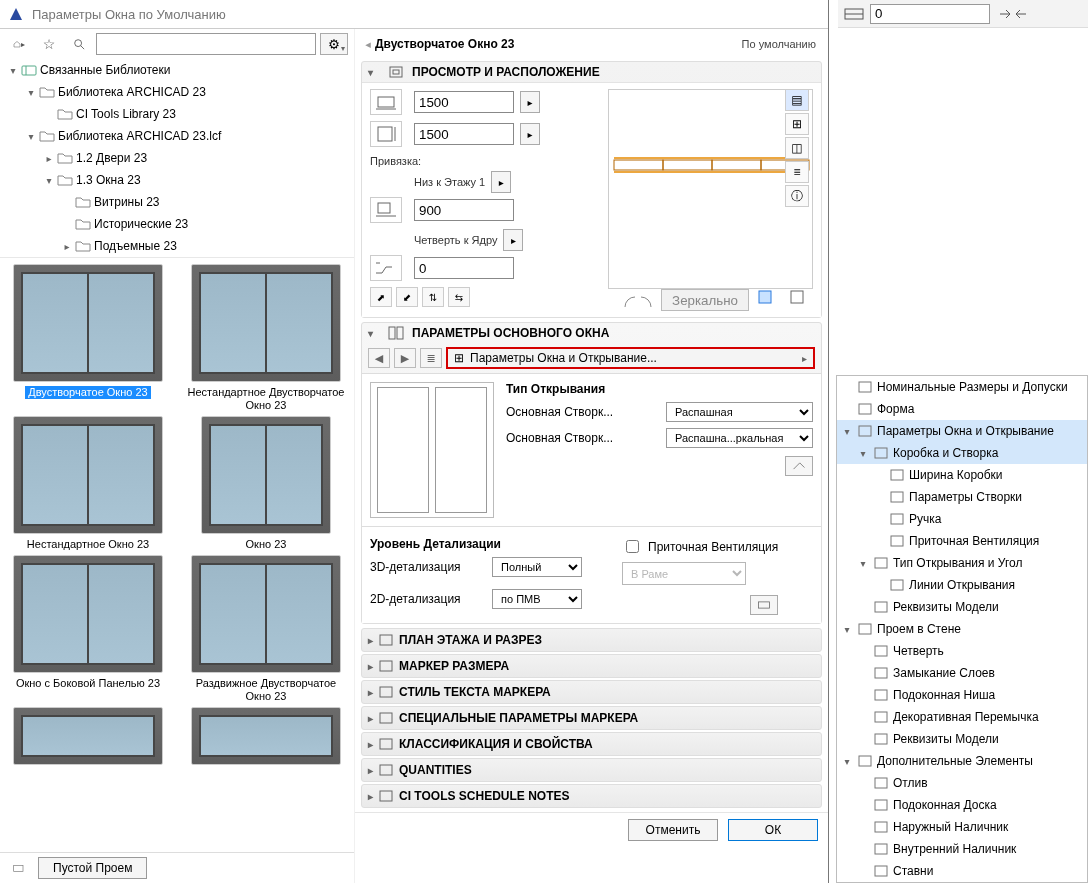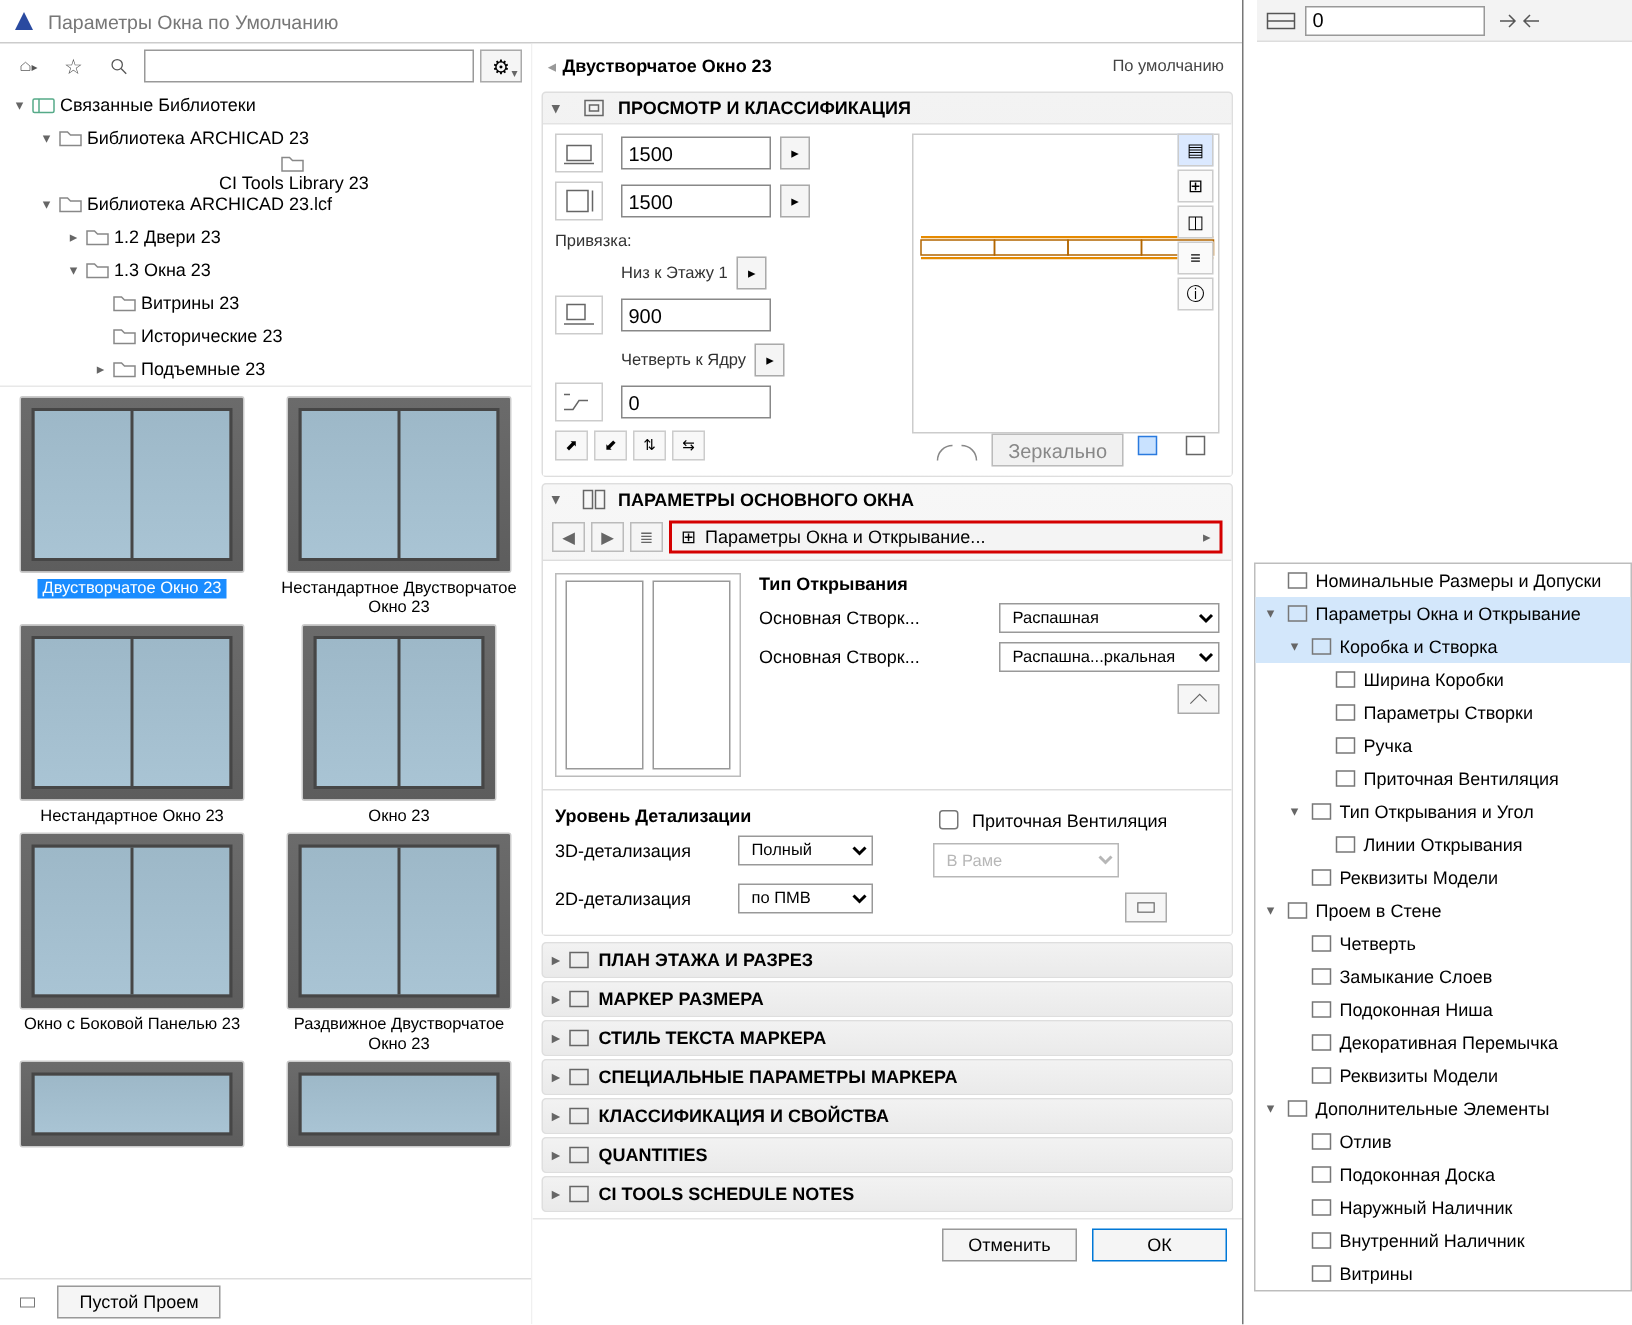--- a/index.html
+++ b/index.html
@@ -182,21 +182,21 @@
       <div id="tree-body">
             <div class="tree-row" style="padding-left: 24px;">
               <span class="tw">▾</span>
     <span class="tree-ico">
       <svg width="16" height="12" viewBox="0 0 16 12">
                   <path d="M1 2h5l2 2h7v7H1z" fill="none" stroke="#888"></path>
                 </svg>
     </span>
     <span class="tree-lbl">Библиотека ARCHICAD 23</span>
             </div>
-            <div class="tree-row" style="padding-left: 42px; flex-direction: column;">
+            <div class="tree-row" style="padding-left: 42px;">
               <span class="tw"></span>
     <span class="tree-ico">
       <svg width="16" height="12" viewBox="0 0 16 12">
                   <path d="M1 2h5l2 2h7v7H1z" fill="none" stroke="#888"></path>
                 </svg>
     </span>
     <span class="tree-lbl">CI Tools Library 23</span>
             </div>
             <div class="tree-row" style="padding-left: 24px;">
               <span class="tw">▾</span>
@@ -353,21 +353,21 @@
 
     <div class="section">
       <div class="section-hdr">
         <span class="twist">▾</span>
         <span>
           <svg width="16" height="14" viewBox="0 0 16 14">
                 <rect x="2" y="2" width="12" height="10" fill="none" stroke="#666"></rect>
                 <rect x="5" y="5" width="6" height="4" fill="none" stroke="#666"></rect>
               </svg>
         </span>
-        <span>ПРОСМОТР И КЛАССИФИКАЦИЯ</span>
+        <span>ПРОСМОТР И РАСПОЛОЖЕНИЕ</span>
       </div>
       <div class="section-body" style="position:relative; height:235px;">
         <div class="param-grid">
           <span class="picon">
             <svg width="24" height="18">
                   <rect x="4" y="4" width="16" height="10" fill="none" stroke="#666"></rect>
                   <line x1="2" y1="16" x2="22" y2="16" stroke="#666"></line>
                 </svg>
           </span>
           <input class="num-in" value="1500" style="">
@@ -611,20 +611,29 @@
 <div class="flyout" id="flyout">
     <div class="fly-row" style="padding-left: 4px;">
       <span class="ftw"></span>
     <span class="fico">
       <svg width="14" height="12" viewBox="0 0 14 12">
           <rect x="1" y="1" width="12" height="10" fill="none" stroke="#777"></rect>
         </svg>
     </span>
     <span class="flbl">Номинальные Размеры и Допуски</span>
     </div>
+    <div class="fly-row" style="padding-left: 4px;">
+      <span class="ftw"></span>
+    <span class="fico">
+      <svg width="14" height="12" viewBox="0 0 14 12">
+          <rect x="1" y="1" width="12" height="10" fill="none" stroke="#777"></rect>
+        </svg>
+    </span>
+    <span class="flbl">Форма</span>
+    </div>
     <div class="fly-row sel" style="padding-left: 4px;">
       <span class="ftw">▾</span>
     <span class="fico">
       <svg width="14" height="12" viewBox="0 0 14 12">
           <rect x="1" y="1" width="12" height="10" fill="none" stroke="#777"></rect>
         </svg>
     </span>
     <span class="flbl">Параметры Окна и Открывание</span>
     </div>
     <div class="fly-row sel" style="padding-left: 20px;">
@@ -798,15 +807,15 @@
     </span>
     <span class="flbl">Внутренний Наличник</span>
     </div>
     <div class="fly-row" style="padding-left: 20px;">
       <span class="ftw"></span>
     <span class="fico">
       <svg width="14" height="12" viewBox="0 0 14 12">
           <rect x="1" y="1" width="12" height="10" fill="none" stroke="#777"></rect>
         </svg>
     </span>
-    <span class="flbl">Витрины</span>
+    <span class="flbl">Ставни</span>
     </div>
   </div>
 
 </body></html>

